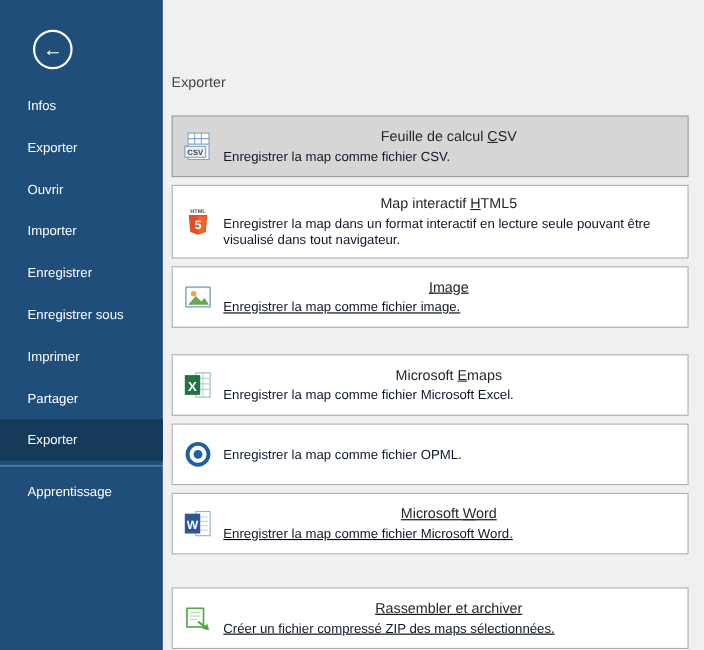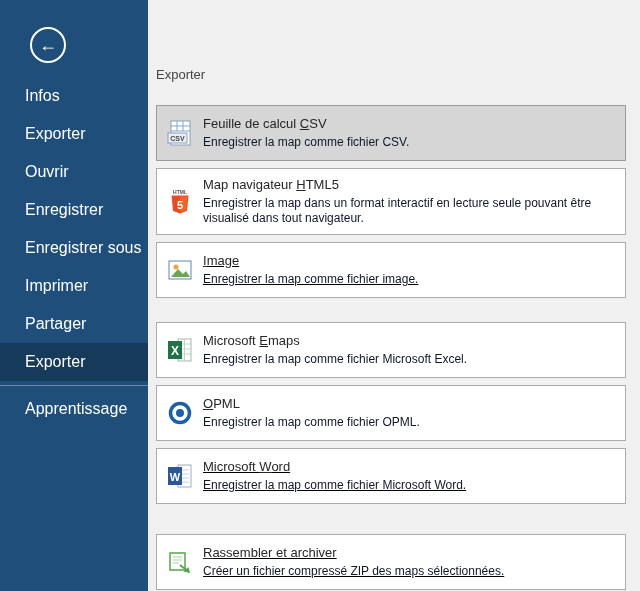--- a/index.html
+++ b/index.html
@@ -7,56 +7,57 @@
   body { font-family:"Liberation Sans", sans-serif; background:#f0f0f0; overflow:hidden; }
   #app { position:relative; width:640px; height:591px; background:#f0f0f0; }
 
   
   .sidebar { position:absolute; left:0; top:0; width:148px; height:591px; background:#1e4e79; }
   .back-btn { width:36px; height:36px; border:2px solid #ffffff; border-radius:50%;
               margin:27px 0 0 30px; display:flex; align-items:center; justify-content:center;
               color:#fff; font-size:18px; cursor:pointer; }
   .nav { margin-top:14px; }
   .nav-item { height:38px; line-height:38px; padding-left:25px; color:#ffffff;
-              font-size:16px; cursor:pointer; white-space:nowrap; }
+              font-size:12px; cursor:pointer; white-space:nowrap; }
   .nav-item.selected { background:#153a5a; }
   .nav-sep { border:none; border-top:1px solid rgba(255,255,255,0.35); margin:4px 0 4px 0; }
 
   
   .main { position:absolute; left:148px; top:0; right:0; bottom:0; padding:67px 0 0 8px; }
   .page-heading { font-size:13px; color:#444444; margin-bottom:23px; }
 
   .cards { width:470px; }
   .group { margin-bottom:24px; }
   .group.last { margin-bottom:0; }
   .card { position:relative; width:470px; min-height:56px; background:#ffffff;
           border:1px solid #ababab; margin-bottom:7px; padding:8px 12px 8px 46px;
           display:flex; flex-direction:column; justify-content:center; cursor:pointer; }
   .card:last-child { margin-bottom:0;text-decoration:underline; }
   .card.selected { background:#d6d6d6; border-color:#9b9b9b; }
-  .card-title { font-size:13px; color:#262626; margin-bottom:4px; }
+  .card-title { font-size:13px; color:#262626; margin-bottom:4px;text-align:center; }
   .card-title .mn { text-decoration:underline; }
   .card-desc { font-size:12px; color:#0f172a; line-height:15px; }
   .card-icon { position:absolute; left:9px; top:50%; transform:translateY(-50%);
                width:28px; height:28px; }
   .card-icon svg { width:28px; height:28px; display:block; }
 </style>
 </head>
 <body>
 
 <div id="app">
 
   <div class="sidebar">
     <div class="back-btn">
       <span>←</span>
     </div>
     <div class="nav">
       <div class="nav-item">Infos</div>
       <div class="nav-item">Exporter</div>
       <div class="nav-item">Ouvrir</div>
+      <div class="nav-item">Importer</div>
       <div class="nav-item">Enregistrer</div>
       <div class="nav-item">Enregistrer sous</div>
       <div class="nav-item">Imprimer</div>
       <div class="nav-item">Partager</div>
       <div class="nav-item selected">Exporter</div>
       <hr class="nav-sep">
       <div class="nav-item">Apprentissage</div>
     </div>
   </div>
 
@@ -82,21 +83,21 @@
 
         <div class="card">
           <span class="card-icon">
             <svg viewBox="0 0 28 28">
               <text x="14" y="5.5" font-size="5" font-weight="bold" fill="#555555" text-anchor="middle" font-family="Liberation Sans, sans-serif">HTML</text>
               <path d="M5.5 7.5 L22.5 7.5 L21 23 L14 25.5 L7 23 Z" fill="#e44d26"></path>
               <path d="M14 8.5 L21.5 8.5 L20.2 22.2 L14 24.4 Z" fill="#f16529"></path>
               <text x="14" y="20.5" font-size="11" font-weight="bold" fill="#ffffff" text-anchor="middle" font-family="Liberation Sans, sans-serif">5</text>
             </svg>
           </span>
-          <div class="card-title"><span>Map navigateur </span><span class="mn">H</span><span>TML5</span></div>
+          <div class="card-title"><span>Map interactif </span><span class="mn">H</span><span>TML5</span></div>
           <div class="card-desc">Enregistrer la map dans un format interactif en lecture seule pouvant être visualisé dans tout navigateur.</div>
         </div>
 
         <div class="card">
           <span class="card-icon">
             <svg viewBox="0 0 28 28">
               <rect x="3" y="5" width="22" height="18" fill="#ffffff" stroke="#5b87b5"></rect>
               <circle cx="10" cy="11" r="2.5" fill="#f2a33a"></circle>
               <polygon points="5,21 12,13 17,18 20,15 24,21" fill="#6aa84f"></polygon>
             </svg>
@@ -122,21 +123,20 @@
           <div class="card-desc">Enregistrer la map comme fichier Microsoft Excel.</div>
         </div>
 
         <div class="card">
           <span class="card-icon">
             <svg viewBox="0 0 28 28">
               <circle cx="14" cy="14" r="9.5" fill="none" stroke="#1c5fa8" stroke-width="3.5"></circle>
               <circle cx="14" cy="14" r="4" fill="#1c5fa8"></circle>
             </svg>
           </span>
-          <div class="card-title"><span></span><span class="mn">O</span><span>PML</span></div>
           <div class="card-desc">Enregistrer la map comme fichier OPML.</div>
         </div>
 
         <div class="card">
           <span class="card-icon">
             <svg viewBox="0 0 28 28">
               <rect x="12" y="3" width="13" height="22" fill="#ffffff" stroke="#9aaec5"></rect>
               <path d="M14 8 H23 M14 12 H23 M14 16 H23 M14 20 H23" stroke="#c3d1e3" stroke-width="1" fill="none"></path>
               <rect x="2" y="5" width="14" height="18" fill="#2b579a"></rect>
               <text x="9" y="19" font-size="11" font-weight="bold" fill="#ffffff" text-anchor="middle" font-family="Liberation Sans, sans-serif">W</text>

